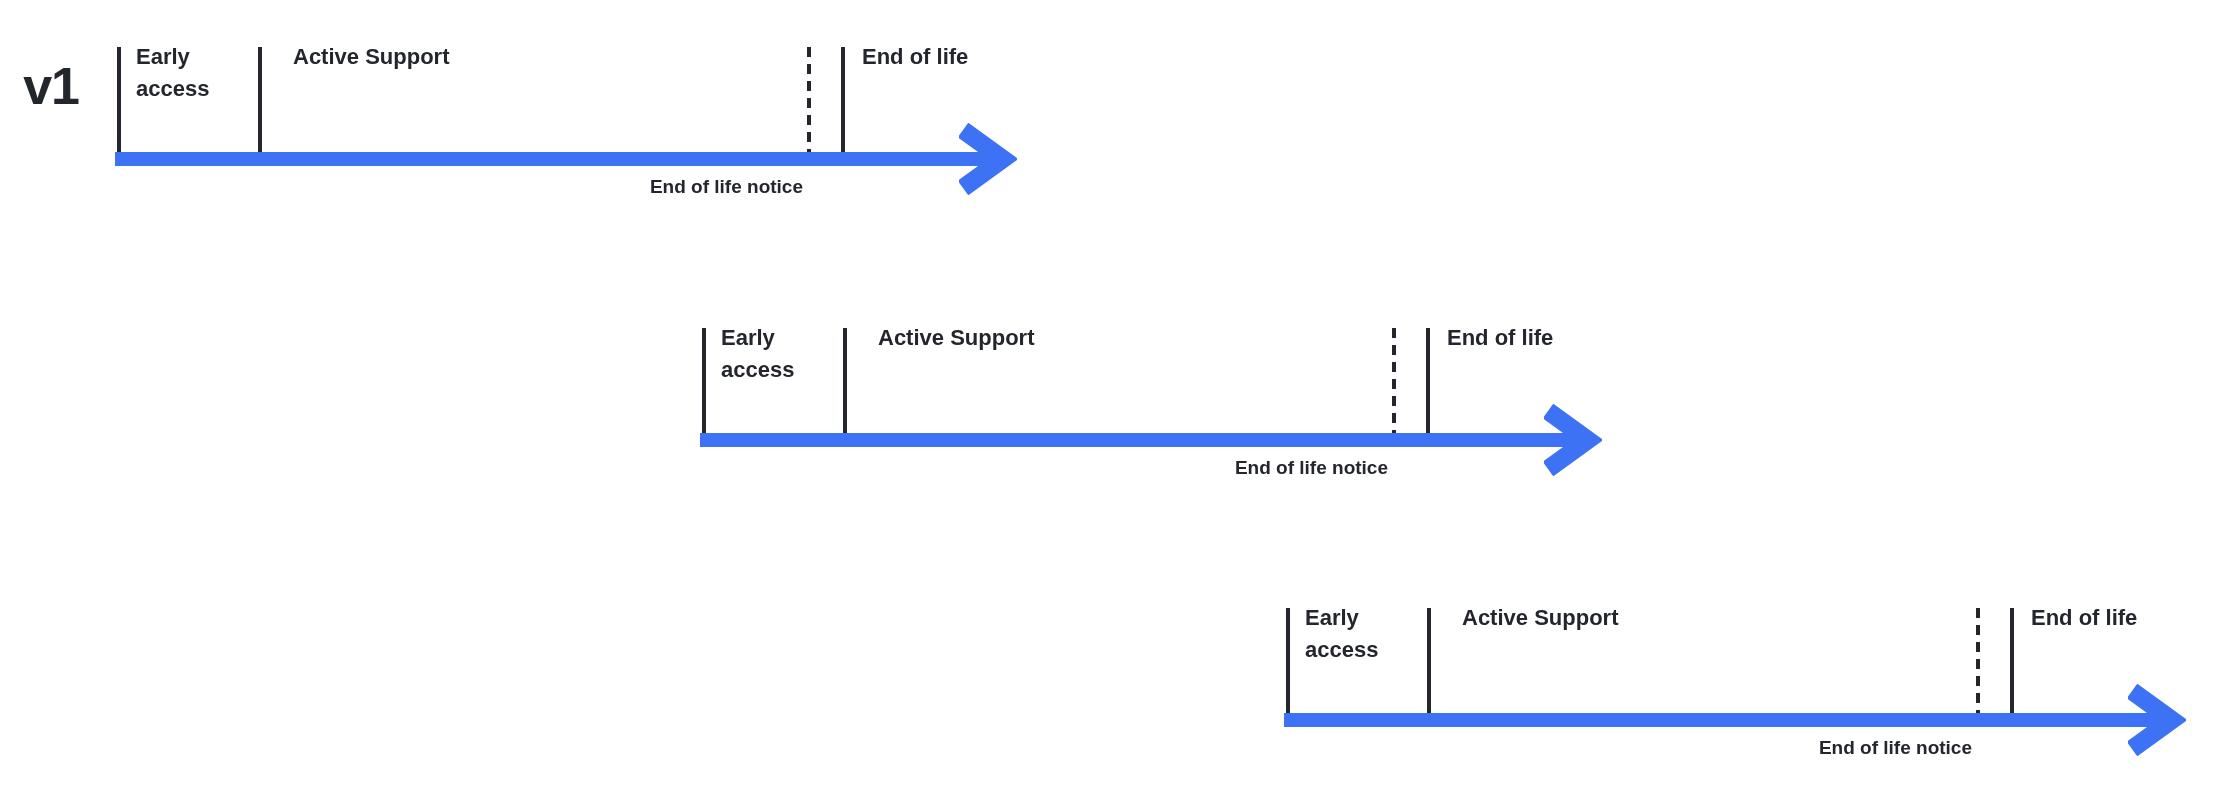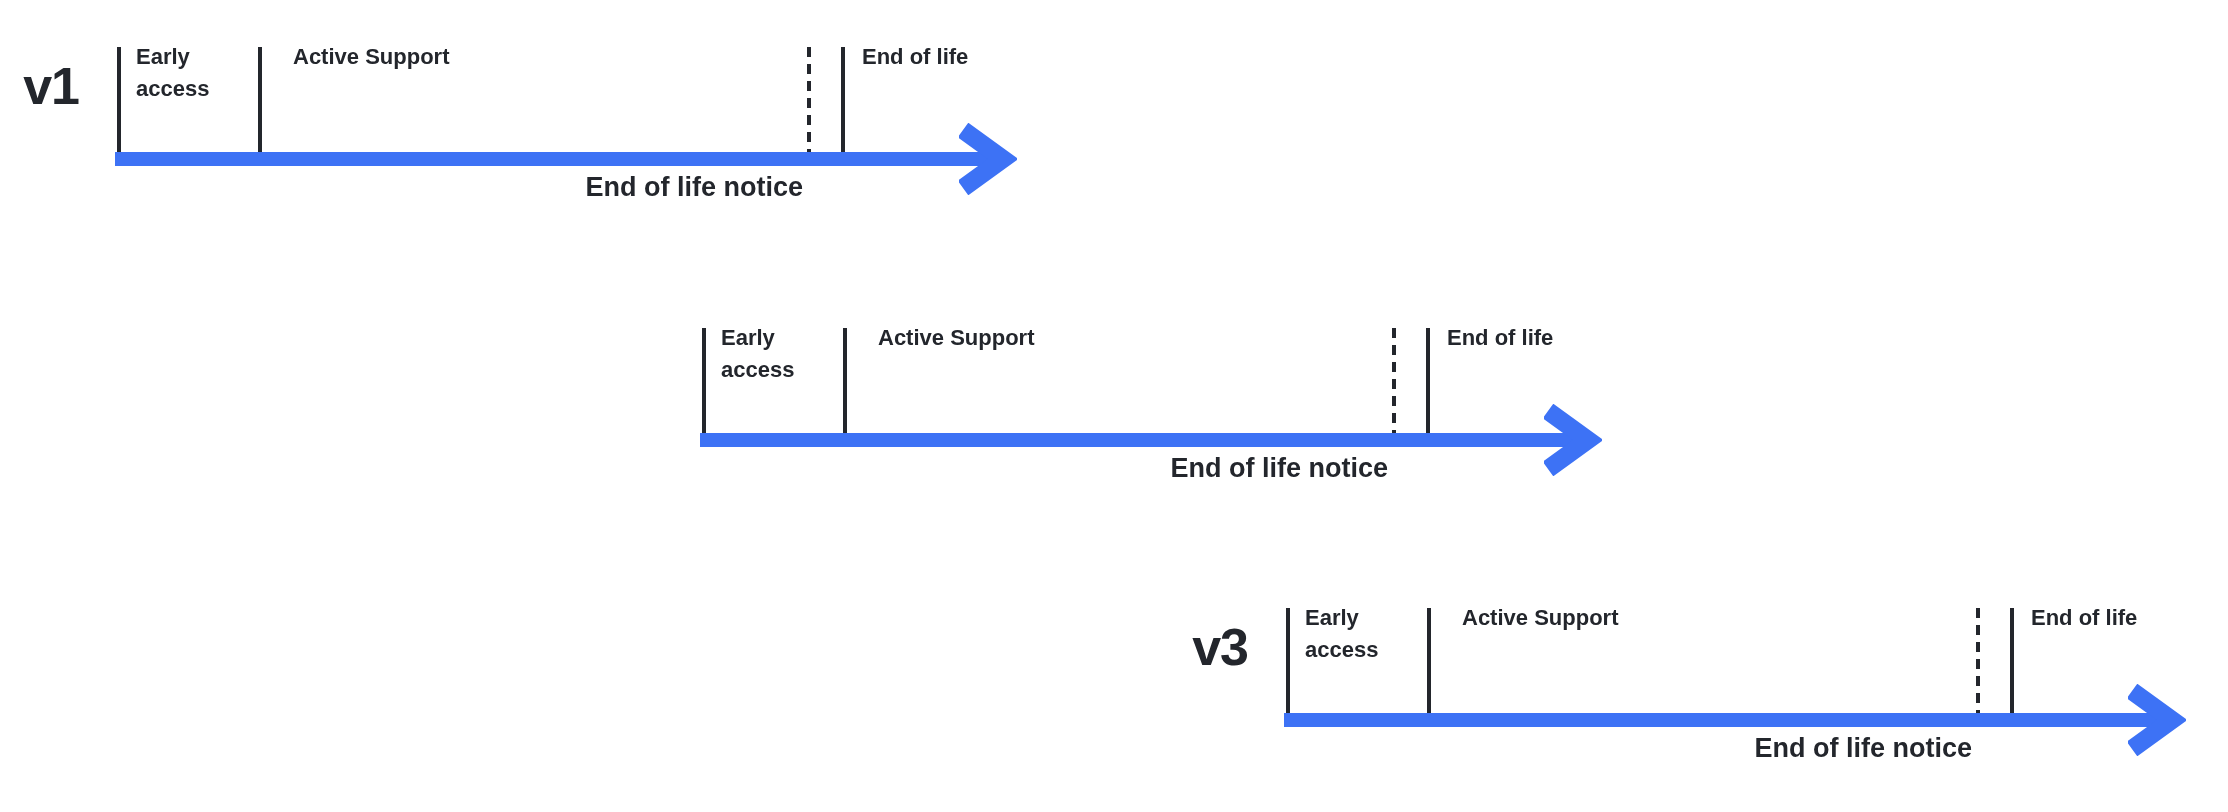--- a/index.html
+++ b/index.html
@@ -62,21 +62,21 @@
     position: absolute; left: -2px; top: 105px;
     width: 886px; height: 14px;
     background: var(--accent-blue, #3D72F5);
   }
 
   .head { position: absolute; left: 842px; top: 76px; }
 
   .notice {
     position: absolute; top: 124px; left: 386px; width: 300px;
     text-align: right;
-    font-size: 27px; line-height: 32px;
+    font-size: 19px; line-height: 32px;
     white-space: nowrap;
     color: var(--ink, #23262C);
   }
 </style>
 </head>
 <body>
 
 <div id="canvas">
 
   <div class="row" id="row-v1">
@@ -110,21 +110,20 @@
     <div class="phase active">Active Support</div>
     <div class="phase eol-label">End of life</div>
     <div class="bar"></div>
     <svg class="head" width="58" height="72" viewBox="0 0 58 72">
       <path d="M4 7 L44 36 L4 65" fill="none" stroke="var(--accent-blue, #3D72F5)" stroke-width="18" stroke-linejoin="miter"></path>
     </svg>
     <div class="notice">End of life notice</div>
   </div>
 
   <div class="row" id="row-v3">
-    <div class="version">v3</div>
     <div class="tick t1"></div>
     <div class="tick t2"></div>
     <div class="tick-dashed"></div>
     <div class="tick eol"></div>
     <div class="phase early">
       <span>Early</span>
       <span>access</span>
     </div>
     <div class="phase active">Active Support</div>
     <div class="phase eol-label">End of life</div>

